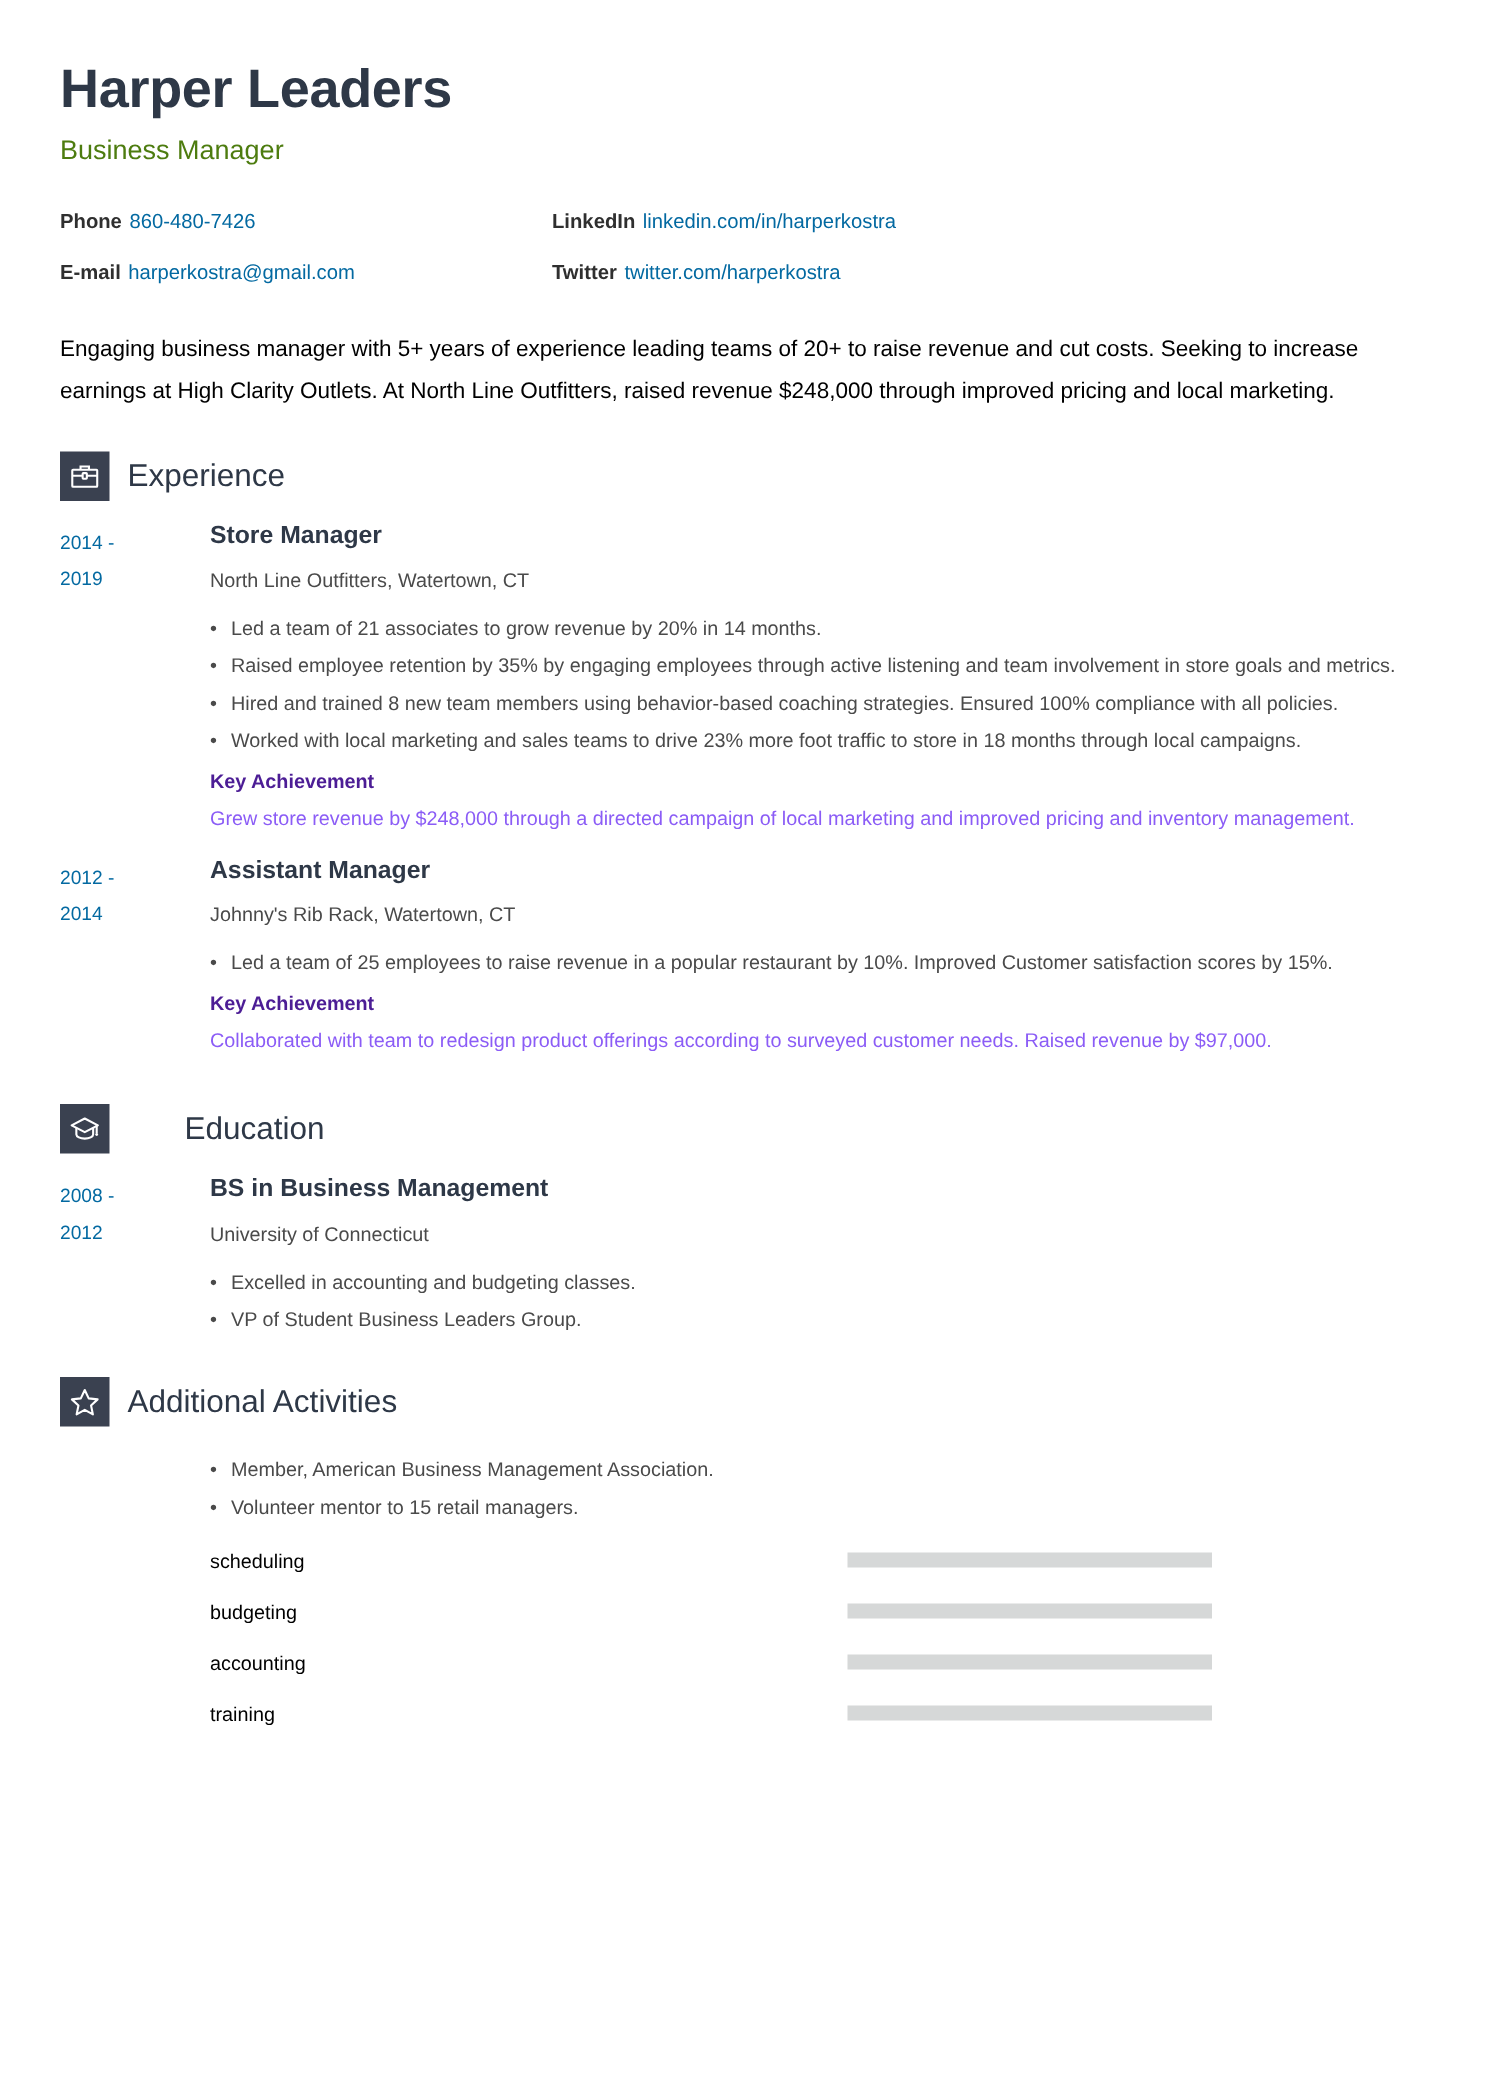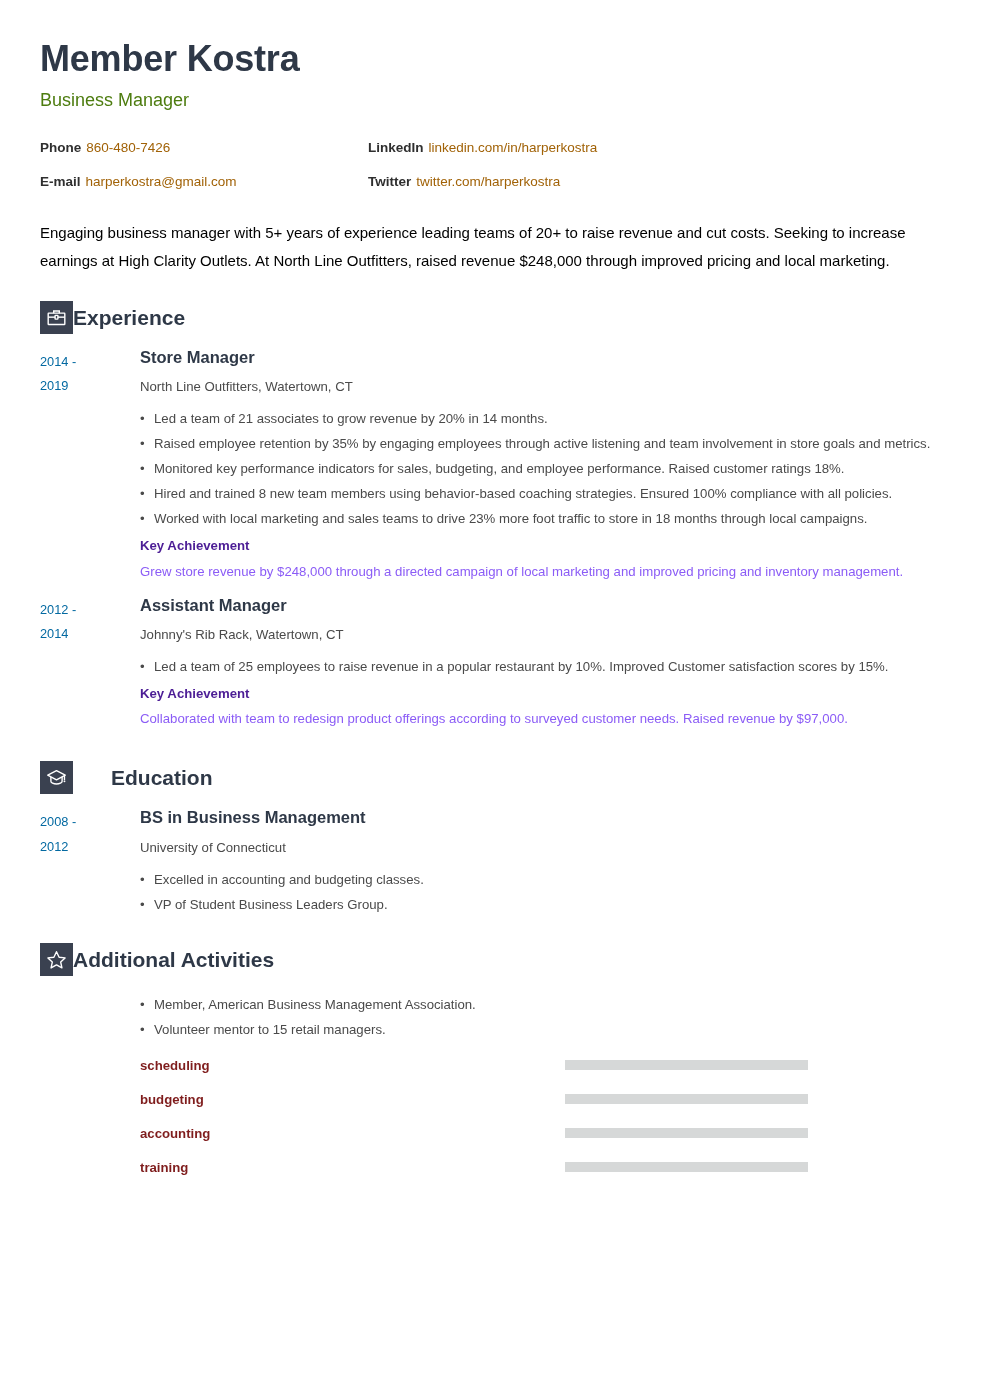--- a/index.html
+++ b/index.html
@@ -54,21 +54,21 @@
     color: #4a4a4a;
     line-height: 1;
     margin-bottom: 20px;
     white-space: nowrap;
   }
   .contact-label {
     font-weight: bold;
     color: #2f2f2f;
     margin-right: 5px;
   }
-  .contact-value { color: #a16207; }
+  .contact-value { color: #0369a1; }
 
   
   .summary {
     margin-top: 11px;
     font-size: 15px;
     line-height: 1.85;
     color: #000000;
     max-width: 890px;
   }
 
@@ -84,22 +84,23 @@
     height: 33px;
     background: #3a4150;
     display: flex;
     align-items: center;
     justify-content: center;
     flex: none;
   }
   .sec-icon svg { display: block; }
   .sec-title {
     font-size: 21px;
-    font-weight: bold;
+    font-weight: normal;
     color: #2e3847;
+    margin-left: 12px;
     line-height: 1;
   }
 
   
   .entry { display: flex; margin-bottom: 2px; }
   .entry-dates {
     width: 100px;
     flex: none;
     font-size: 12.8px;
     color: #0369a1;
@@ -164,25 +165,24 @@
 
   
   .skills { margin-left: 100px; margin-top: 6px; }
   .skill-row {
     display: flex;
     align-items: center;
     height: 34px;
   }
   .skill-name {
     font-size: 13.2px;
-    color: #7f1d1d;
+    color: #000000;
     width: 425px;
     flex: none;
     line-height: 1;
-    font-weight: bold;
   }
   .skill-bar {
     width: 243px;
     height: 10px;
     background: #d6d8d8;
     flex: none;
     position: relative;
     overflow: hidden;
   }
   .skill-fill {
@@ -193,21 +193,21 @@
   .sp-edu { margin-top: 30px; gap: 38px; }
   .sp-act { margin-top: 26px; }
   .sp-skl { margin-top: 26px; }
 </style>
 </head>
 <body>
 
 <div class="page">
 
   <div class="hdr">
-    <div class="name">Member Kostra</div>
+    <div class="name">Harper Leaders</div>
     <div class="job-title">Business Manager</div>
 
     <div class="contacts">
       <div class="contact-col">
         <div class="contact-row">
           <span class="contact-label">Phone</span><span class="contact-value">860-480-7426</span>
         </div>
         <div class="contact-row">
           <span class="contact-label">E-mail</span><span class="contact-value">harperkostra@gmail.com</span>
         </div>
@@ -241,21 +241,20 @@
     <div class="entry-dates">
       <div>2014 -</div>
       <div>2019</div>
     </div>
     <div class="entry-body">
       <div class="entry-title">Store Manager</div>
       <div class="entry-sub">North Line Outfitters, Watertown, CT</div>
       <ul class="bullets">
         <li>Led a team of 21 associates to grow revenue by 20% in 14 months.</li>
         <li>Raised employee retention by 35% by engaging employees through active listening and team involvement in store goals and metrics.</li>
-        <li>Monitored key performance indicators for sales, budgeting, and employee performance. Raised customer ratings 18%.</li>
         <li>Hired and trained 8 new team members using behavior-based coaching strategies. Ensured 100% compliance with all policies.</li>
         <li>Worked with local marketing and sales teams to drive 23% more foot traffic to store in 18 months through local campaigns.</li>
       </ul>
       <div class="key-ach-label">Key Achievement</div>
       <div class="key-ach-text">Grew store revenue by $248,000 through a directed campaign of local marketing and improved pricing and inventory management.</div>
     </div>
   </div>
 
   <div class="entry" style="margin-top:12px;">
     <div class="entry-dates">

